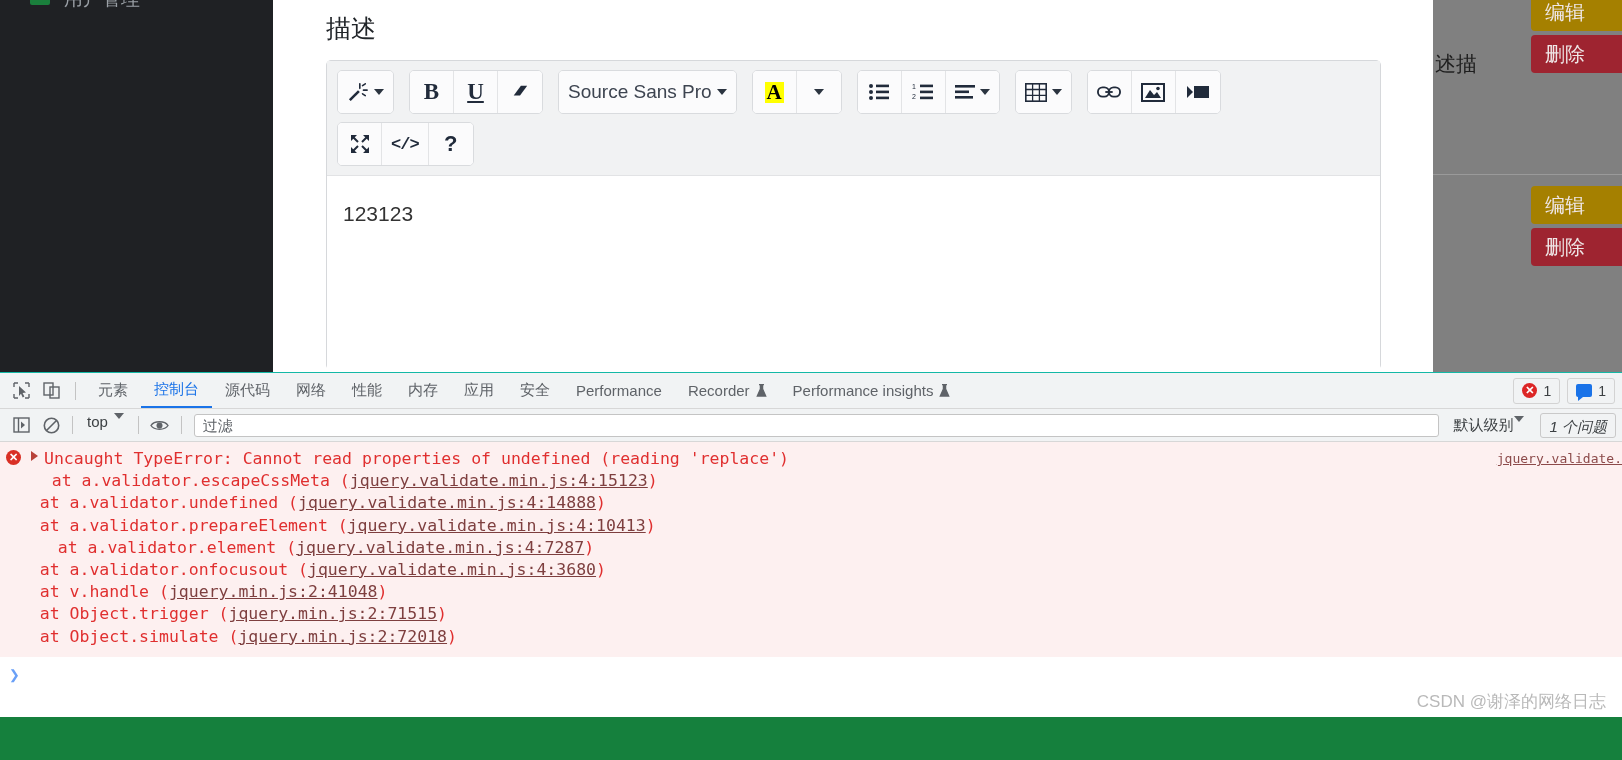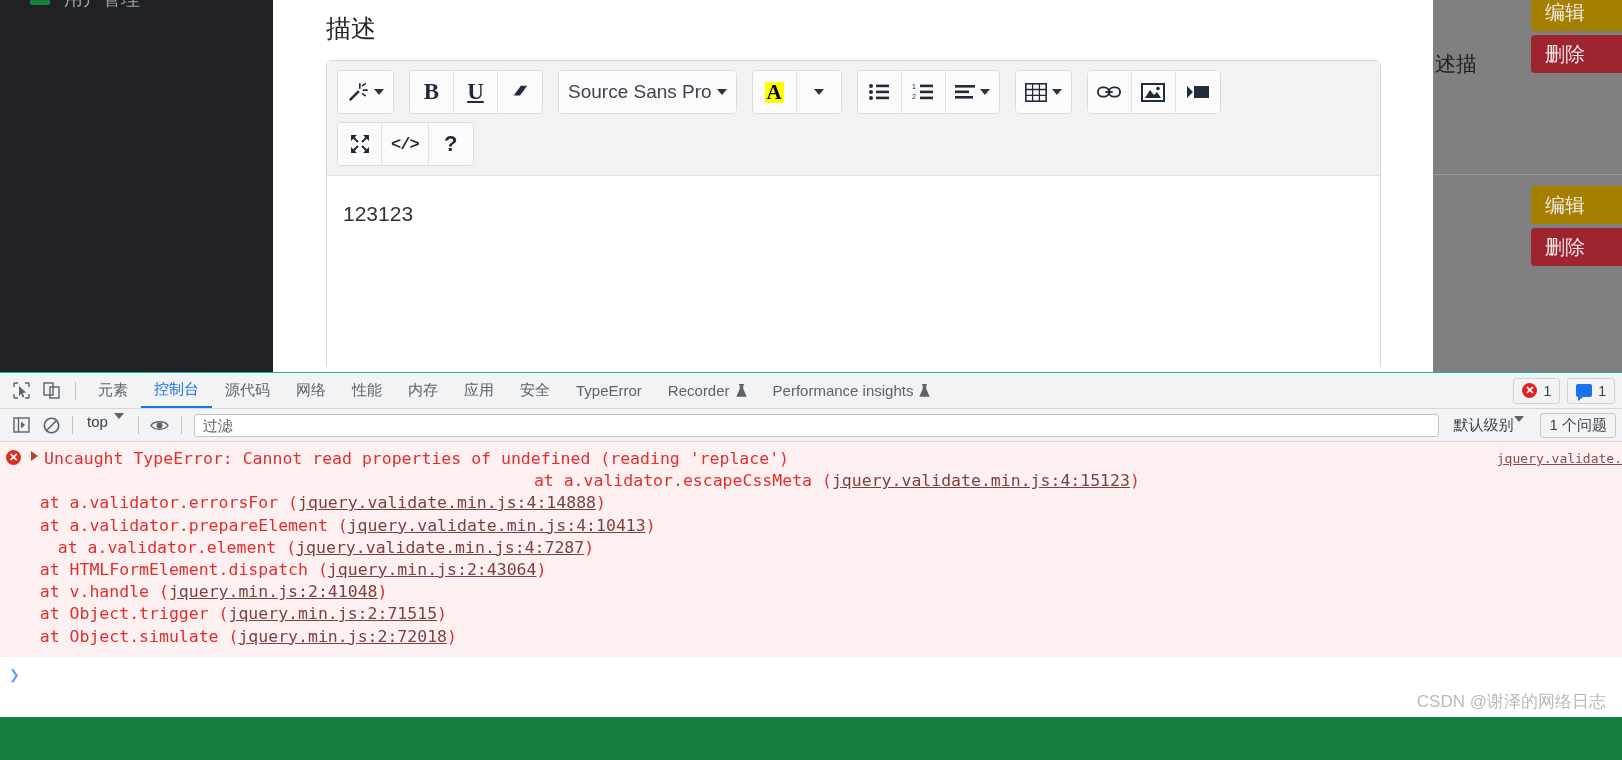--- a/index.html
+++ b/index.html
@@ -320,32 +320,33 @@
     align-items: flex-start;
     gap: 1px;
     font-size: 15px;
     color: #3c4043;
     padding: 0 8px;
     cursor: pointer;
     white-space: nowrap;
   }
   .issues-btn {
     display: flex;
-    align-items: center;
+    align-items: flex-end;
     height: 23px;
     border: 1px solid #c9c9c9;
     border-left: 1px solid #c9c9c9;
     border-radius: 3px;
     padding: 0 8px;
     font-size: 15px;
     color: #3c4043;
     margin-left: 8px;
     white-space: nowrap;
     background: #f1f3f4;
     cursor: pointer;
+    font-style: italic;
   }
   .vbar {
     width: 1px; height: 18px; background: #c3c3c3; margin: 0 6px;
   }
 
   
   .console-area {
     position: relative;
     height: 275px;
     background: #fff;
@@ -621,21 +622,21 @@
     <div class="dt-tab">
         <span>内存</span>
       </div>
     <div class="dt-tab">
         <span>应用</span>
       </div>
     <div class="dt-tab">
         <span>安全</span>
       </div>
     <div class="dt-tab">
-        <span>TypeError</span>
+        <span>Performance</span>
       </div>
     <div class="dt-tab">
       <span>Recorder</span>
       <svg width="11" height="13" viewBox="0 0 11 13">
         <path d="M3 0.5 L8 0.5 M4.4 1 L4.4 5 L1.3 12 L9.7 12 L6.6 5 L6.6 1 Z" stroke="#5f6368" stroke-width="1.3" fill="#5f6368"></path>
       </svg>
     </div>
     <div class="dt-tab">
       <span>Performance insights</span>
       <svg width="11" height="13" viewBox="0 0 11 13">
@@ -693,25 +694,25 @@
   </div>
 
   <div class="console-area">
     <div class="console-error">
       <span class="err-badge">✕</span>
       <span class="err-expander"></span>
       <span class="err-source-link">jquery.validate.</span>
 
       <div class="err-text">Uncaught TypeError: Cannot read properties of undefined (reading 'replace')</div>
 
-      <div class="err-text stack-line" style="padding-left:12px;text-align:center;"><span class="stack-fn">    at a.validator.escapeCssMeta (</span><span class="stack-src">jquery.validate.min.js:4:15123</span><span class="stack-fn">)</span></div>
-      <div class="err-text stack-line" style="padding-left:0;"><span class="stack-fn">    at a.validator.errorsFor (</span><span class="stack-src">jquery.validate.min.js:4:14888</span><span class="stack-fn">)</span></div>
+      <div class="err-text stack-line" style="padding-left:12px;"><span class="stack-fn">    at a.validator.escapeCssMeta (</span><span class="stack-src">jquery.validate.min.js:4:15123</span><span class="stack-fn">)</span></div>
+      <div class="err-text stack-line" style="padding-left:0;"><span class="stack-fn">    at a.validator.undefined (</span><span class="stack-src">jquery.validate.min.js:4:14888</span><span class="stack-fn">)</span></div>
       <div class="err-text stack-line" style="padding-left:0;"><span class="stack-fn">    at a.validator.prepareElement (</span><span class="stack-src">jquery.validate.min.js:4:10413</span><span class="stack-fn">)</span></div>
       <div class="err-text stack-line" style="padding-left:18px;"><span class="stack-fn">    at a.validator.element (</span><span class="stack-src">jquery.validate.min.js:4:7287</span><span class="stack-fn">)</span></div>
-      <div class="err-text stack-line" style="padding-left:0;"><span class="stack-fn">    at HTMLFormElement.dispatch (</span><span class="stack-src">jquery.min.js:2:43064</span><span class="stack-fn">)</span></div>
+      <div class="err-text stack-line" style="padding-left:0;"><span class="stack-fn">    at a.validator.onfocusout (</span><span class="stack-src">jquery.validate.min.js:4:3680</span><span class="stack-fn">)</span></div>
       <div class="err-text stack-line" style="padding-left:0;"><span class="stack-fn">    at v.handle (</span><span class="stack-src">jquery.min.js:2:41048</span><span class="stack-fn">)</span></div>
       <div class="err-text stack-line" style="padding-left:0;"><span class="stack-fn">    at Object.trigger (</span><span class="stack-src">jquery.min.js:2:71515</span><span class="stack-fn">)</span></div>
       <div class="err-text stack-line" style="padding-left:0;"><span class="stack-fn">    at Object.simulate (</span><span class="stack-src">jquery.min.js:2:72018</span><span class="stack-fn">)</span></div>
     </div>
 
     <div class="console-prompt">
       <span class="prompt-caret">❯</span>
     </div>
 
     <div class="watermark">CSDN @谢泽的网络日志</div>

